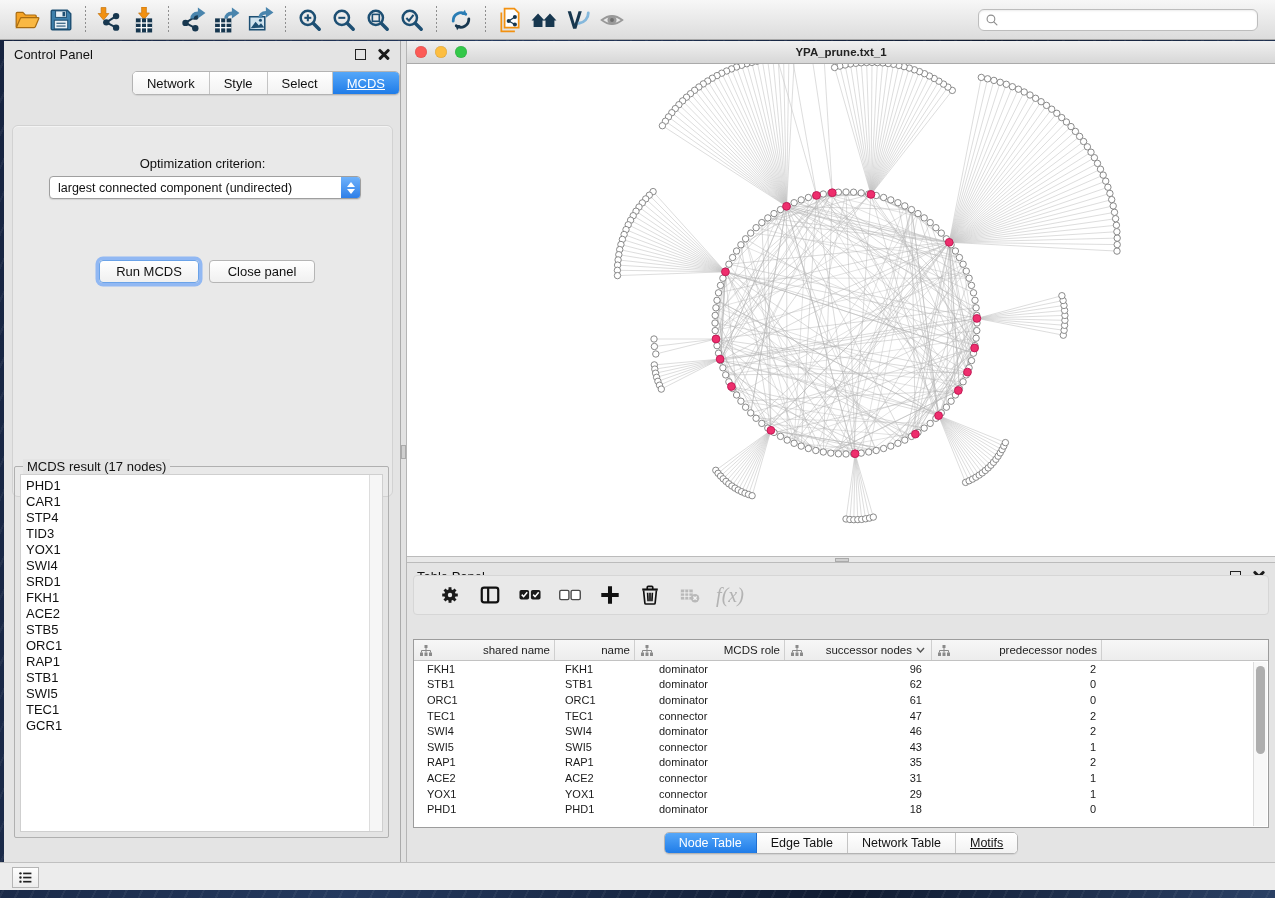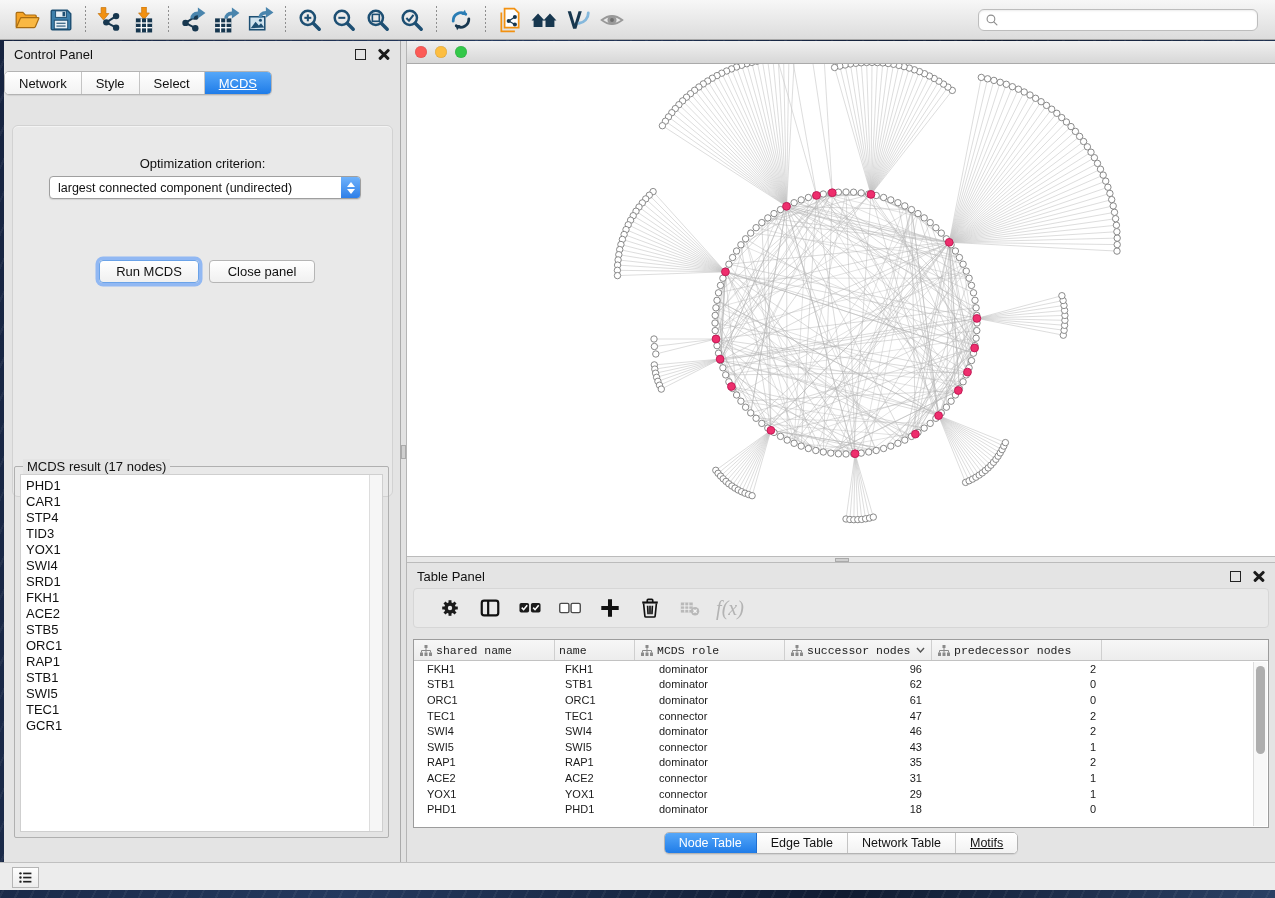--- a/index.html
+++ b/index.html
@@ -67,30 +67,30 @@
 
   
   .net-titlebar { left:407px; top:41px; width:868px; height:23px; background:linear-gradient(#f0f0f0,#d7d7d7); border-bottom:1px solid #aaa; display:flex; align-items:center; }
   .traffic { display:flex; gap:8px; margin-left:8px; }
   .light { width:12px; height:12px; border-radius:50%; box-shadow:inset 0 0 1px rgba(0,0,0,.35); }
   .net-title { position:absolute; left:0; width:100%; text-align:center; font-size:11.5px; font-weight:bold; color:#222; pointer-events:none; }
   .net-canvas { left:407px; top:64px; width:868px; height:492px; background:#fff; }
 
   
   .table-panel { left:407px; top:563px; width:868px; height:299px; background:#e4e4e4; }
-  .tp-toolbar { position:absolute; left:6px; top:25px; width:856px; height:40px; background:#e9e9e9; border:1px solid #d6d6d6; border-radius:4px; display:flex; align-items:center; padding-left:16px; }
+  .tp-toolbar { position:absolute; left:6px; top:12px; width:856px; height:40px; background:#e9e9e9; border:1px solid #d6d6d6; border-radius:4px; display:flex; align-items:center; padding-left:16px; }
   .tp-icon { width:40px; height:28px; display:flex; align-items:center; justify-content:center; cursor:pointer; }
   .tp-icon svg { width:22px; height:22px; }
   .tp-icon.disabled { cursor:default; }
   .fx-label { font-family:"Liberation Serif", serif; font-style:italic; font-size:20px; color:#b3b3b3; }
 
   .dtable { position:absolute; left:6px; top:76px; width:856px; height:189px; background:#fff; border:1px solid #9c9c9c; }
   .thead { display:flex; height:21px; background:linear-gradient(#f7f7f7,#ededed); border-bottom:1px solid #c2c2c2; }
   .th { display:flex; align-items:center; font-size:11.5px; color:#222; border-right:1px solid #cfcfcf; position:relative; }
-  .th .lbl { flex:1; text-align:left; padding:0 4px; white-space:nowrap;font-family:Liberation Mono, monospace; }
+  .th .lbl { flex:1; text-align:right; padding:0 4px; white-space:nowrap; }
   .th svg.tree { margin-left:6px; flex:none; }
   .th .sort { margin-right:6px; }
   .trow { display:flex; height:15.6px; align-items:center; }
   .td { font-size:11px; color:#1a1a1a; white-space:nowrap; overflow:hidden; }
   .table-sb { position:absolute; right:1px; top:22px; width:14px; bottom:1px; background:#f8f8f8; border-left:1px solid #ddd; }
   .table-sb .thumb { position:absolute; left:2px; top:4px; width:9px; height:88px; background:#aeaeae; border-radius:5px; }
 
   .bottom-tabs { position:absolute; left:0; width:100%; bottom:8px; display:flex; justify-content:center; }
 
   
@@ -291,21 +291,21 @@
   </div>
 </div>
 
 <div class="abs ctrl-panel">
   <div class="panel-hdr">
     <span class="panel-title">Control Panel</span>
     <span class="spacer"></span>
     <span class="float-btn"></span>
     <span class="close-btn"></span>
   </div>
-  <div class="abs" style="left:0;top:30px;width:100%;display:flex;justify-content:flex-start;">
+  <div class="abs" style="left:0;top:30px;width:100%;display:flex;justify-content:flex-end;">
     <div class="seg-tabs" id="ctrl-tabs">
         <span class="seg-tab">Network</span>
         <span class="seg-tab">Style</span>
         <span class="seg-tab">Select</span>
         <span class="seg-tab active">MCDS</span>
       </div>
   </div>
   <div class="inner-box">
     <div class="opt-label">Optimization criterion:</div>
     <div class="dropdown">
@@ -345,20 +345,21 @@
 </div>
 
 <div class="abs vsplit">
     <span class="knob"></span>
   </div>
 <div class="abs hsplit">
     <span class="knob"></span>
   </div>
 
 <div class="abs net-titlebar">
+  <span class="net-title">YPA_prune.txt_1</span>
   <div class="traffic">
     <span class="light" id="tl-red" style="background: rgb(252, 91, 87);"></span>
     <span class="light" id="tl-yellow" style="background: rgb(253, 190, 65);"></span>
     <span class="light" id="tl-green" style="background: rgb(52, 200, 74);"></span>
   </div>
 </div>
 <div class="abs net-canvas" id="net-canvas"><svg width="868" height="492" viewBox="0 0 868 492">
       <line x1="409.5" y1="131.4" x2="569.8" y2="251.4" stroke="#b4b4b4" stroke-width="0.6" opacity="0.8"></line>
       <line x1="409.5" y1="131.4" x2="562.1" y2="214.2" stroke="#b4b4b4" stroke-width="0.6" opacity="0.8"></line>
       <line x1="409.5" y1="131.4" x2="568.0" y2="281.7" stroke="#b4b4b4" stroke-width="0.6" opacity="0.8"></line>

